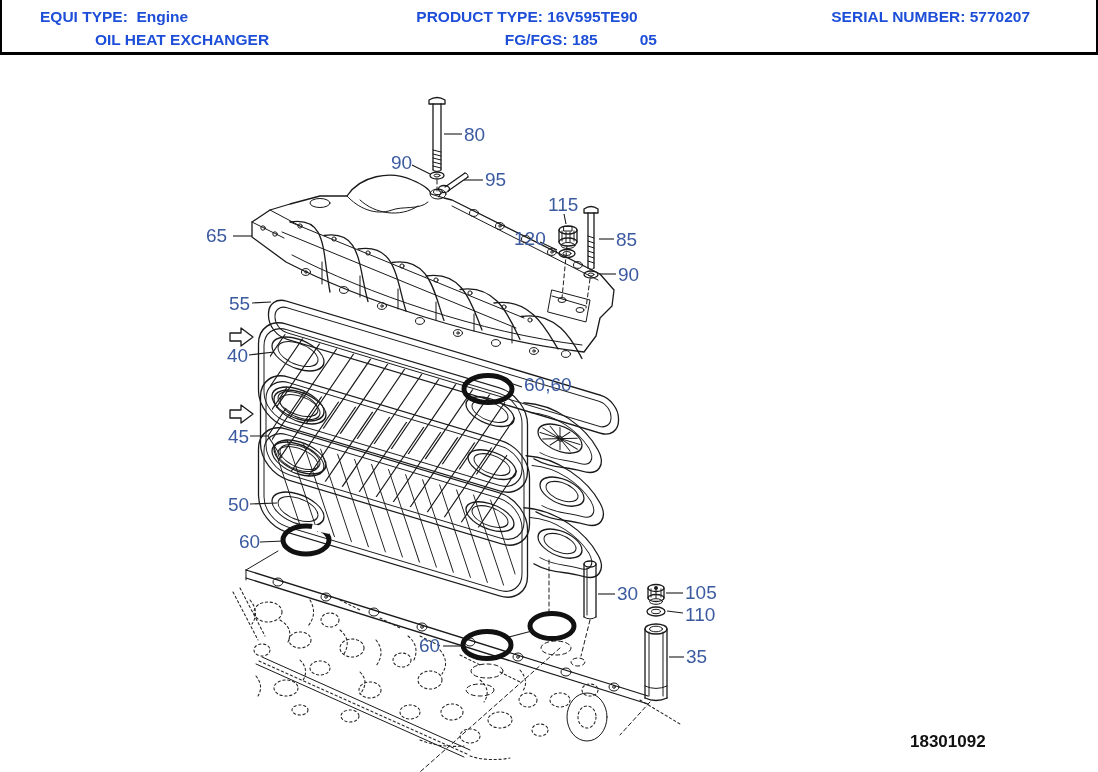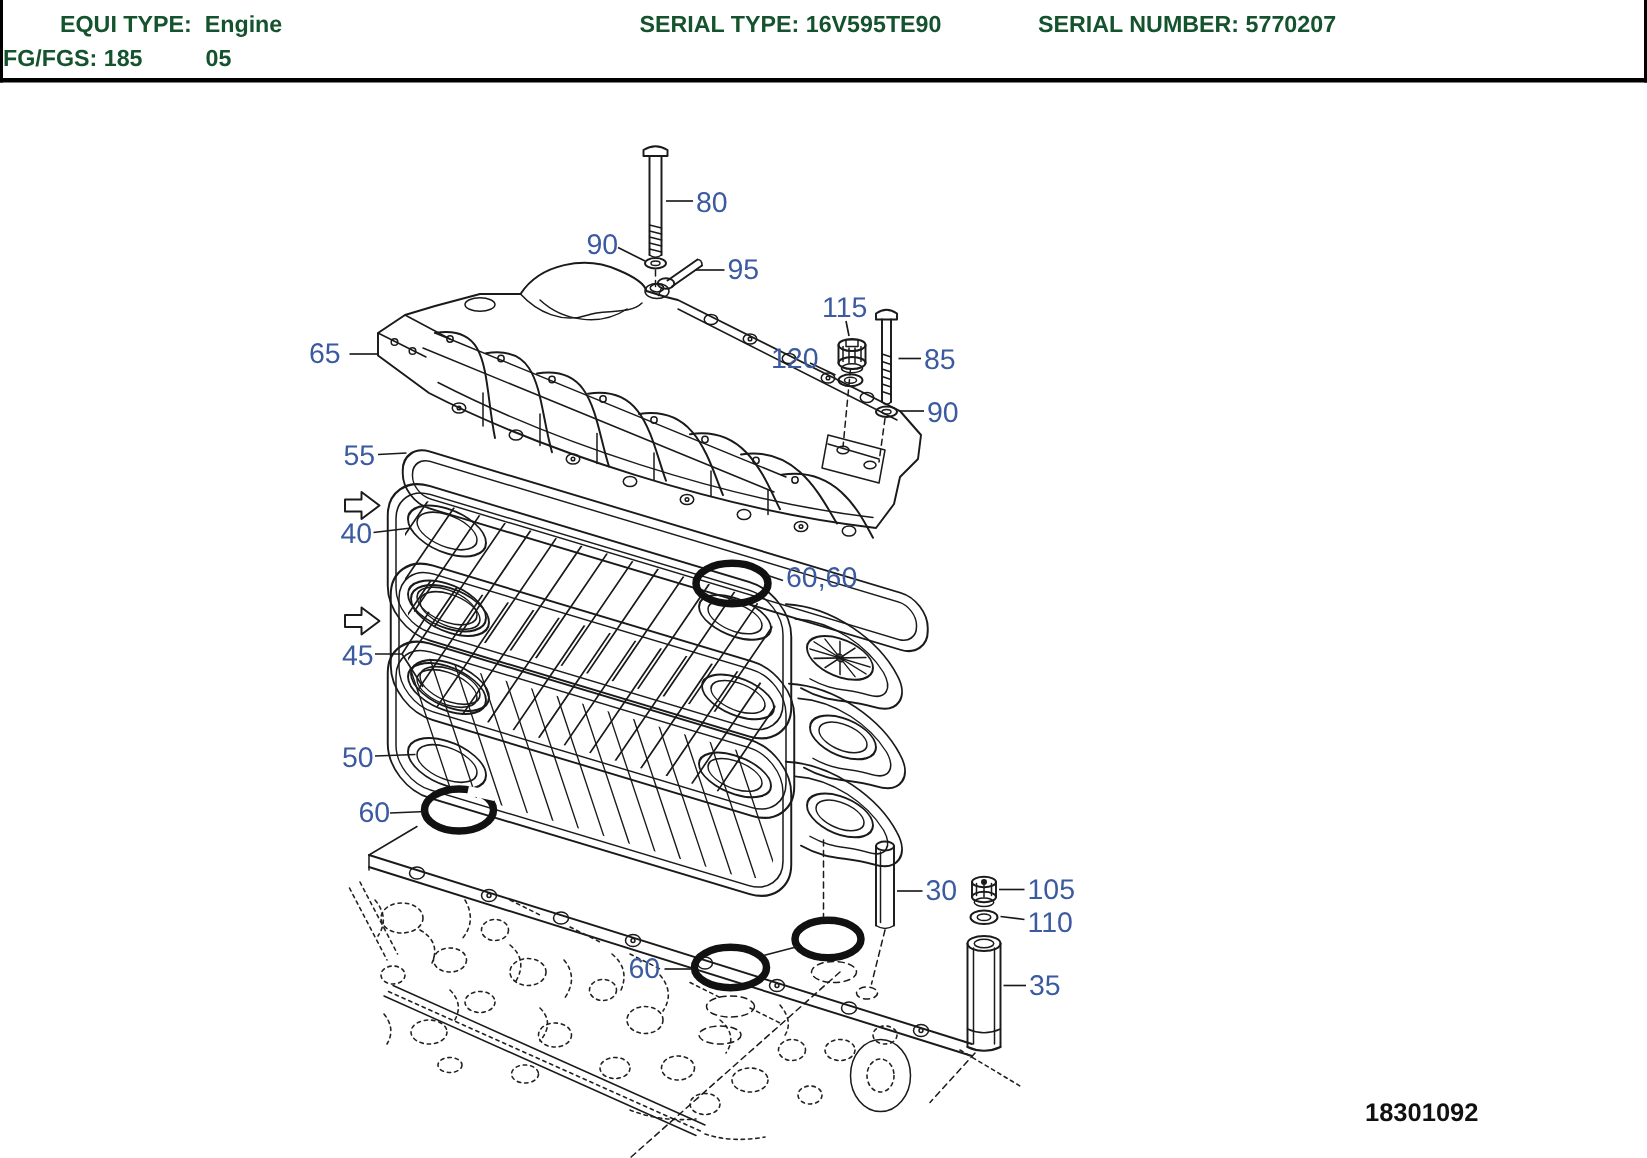--- a/index.html
+++ b/index.html
@@ -2,24 +2,24 @@
 <html><head>
 <meta charset="utf-8">
 <style>
   html,body{margin:0;padding:0;background:#fff;}
   #page{position:relative;width:1098px;height:772px;background:#ffffff;overflow:hidden;
         font-family:"Liberation Sans", sans-serif;}
   
   #hdr{position:absolute;left:0;top:0;width:1098px;height:55px;border-bottom:3px solid #000;
        box-sizing:border-box;border-left:2px solid #000;border-right:2px solid #000;}
   .hrow{position:absolute;left:0;width:100%;display:grid;grid-template-columns:360px 330px 373px;
-        column-gap:0;font-weight:bold;font-size:15.5px;color:#14532d;white-space:pre;}
+        column-gap:0;font-weight:bold;font-size:15.5px;color:#1d4ed8;white-space:pre;}
   .hrow .l{padding-left:38px;text-align:left;}
   .hrow .c{text-align:center;}
-  .hrow .r{padding-right:35px;}
+  .hrow .r{text-align:right;padding-right:35px;}
   #hrow1{top:8px;}
   #hrow2{top:31px;}
   .gap{display:inline-block;width:42px;}
   
   #dwgno{position:absolute;left:910px;top:732px;font-size:17px;font-weight:bold;color:#111;}
   svg{position:absolute;left:0;top:0;}
   svg .ln{stroke:#1a1a1a;fill:none;stroke-width:1.3;stroke-linecap:round;stroke-linejoin:round;}
   svg .thin{stroke-width:1;}
   svg .dash{stroke-dasharray:4 3;stroke-width:1;}
   svg .dot{stroke:#222;fill:none;stroke-width:1.05;stroke-dasharray:2.3 2.6;stroke-linecap:round;}
@@ -28,24 +28,25 @@
   svg text.co{font-family:"Liberation Sans",sans-serif;font-size:19px;fill:#3b5aa0;}
 </style>
 </head>
 <body>
 
 <div id="page">
 
   <div id="hdr">
     <div class="hrow" id="hrow1">
       <div class="l"><span>EQUI TYPE:</span>  <span>Engine</span></div>
-      <div class="c"><span>SERIAL TYPE:</span> <span>16V595TE90</span></div>
+      <div class="c"><span>PRODUCT TYPE:</span> <span>16V595TE90</span></div>
       <div class="r"><span>SERIAL NUMBER:</span> <span>5770207</span></div>
     </div>
     <div class="hrow" id="hrow2">
+      <div class="c">OIL HEAT EXCHANGER</div>
       <div class="r"><span>FG/FGS:</span> <span>185</span><span class="gap"></span><span>05</span></div>
     </div>
   </div>
 
   <svg width="1098" height="772" viewBox="0 0 1098 772">
     <defs>
 
       <g id="plate-base">
         <rect class="ln" x="0.5" y="0.5" width="269" height="103" rx="28"></rect>
         <rect class="ln thin" x="6" y="6" width="258" height="92" rx="23"></rect>

